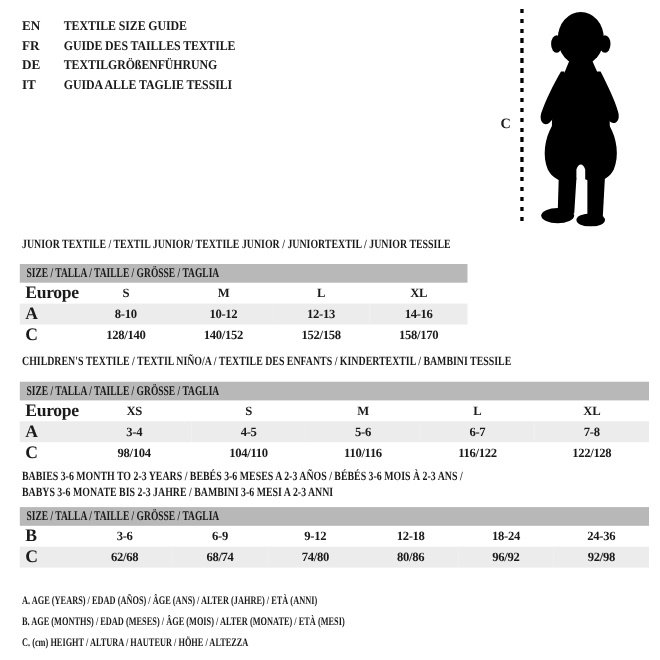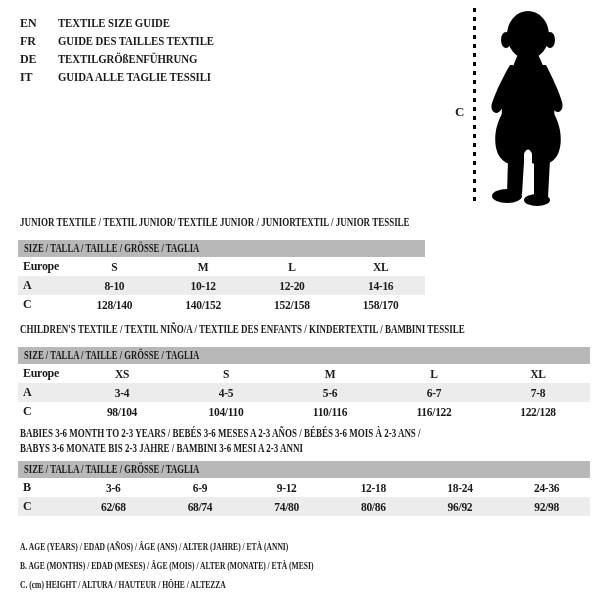--- a/index.html
+++ b/index.html
@@ -47,21 +47,21 @@
   .t2{left:18px;top:461px;width:572px}
   col.col-label{width:52px}
   th.bar{
     background:var(--header-bar);text-align:left;height:16px;
     padding:1px 0 1px 6px;font-size:12px;font-weight:700;margin-top:22px;
   }
   .size-table td{
     height:19px;text-align:center;font-size:11.5px;
     letter-spacing:-0.3px;font-weight:700;
   }
-  td.lbl{text-align:left;padding-left:5px;font-size:12px}
+  td.lbl{text-align:left;padding-left:5px;font-size:16px}
   tr.alt td{background:var(--row-alt)}
 
   
   .notes{position:absolute;left:20px;top:537px;font-size:10.5px}
   .note-line{line-height:19px}
   .note-line .cnd{transform:scaleX(0.72)}
 </style>
 </head>
 <body>
 
@@ -125,21 +125,21 @@
         <td class="lbl">Europe</td>
         <td>S</td>
         <td>M</td>
         <td>L</td>
         <td>XL</td>
       </tr>
       <tr class="alt">
         <td class="lbl">A</td>
         <td>8-10</td>
         <td>10-12</td>
-        <td>12-20</td>
+        <td>12-13</td>
         <td>14-16</td>
       </tr>
       <tr>
         <td class="lbl">C</td>
         <td>128/140</td>
         <td>140/152</td>
         <td>152/158</td>
         <td>158/170</td>
       </tr>
     </tbody>

